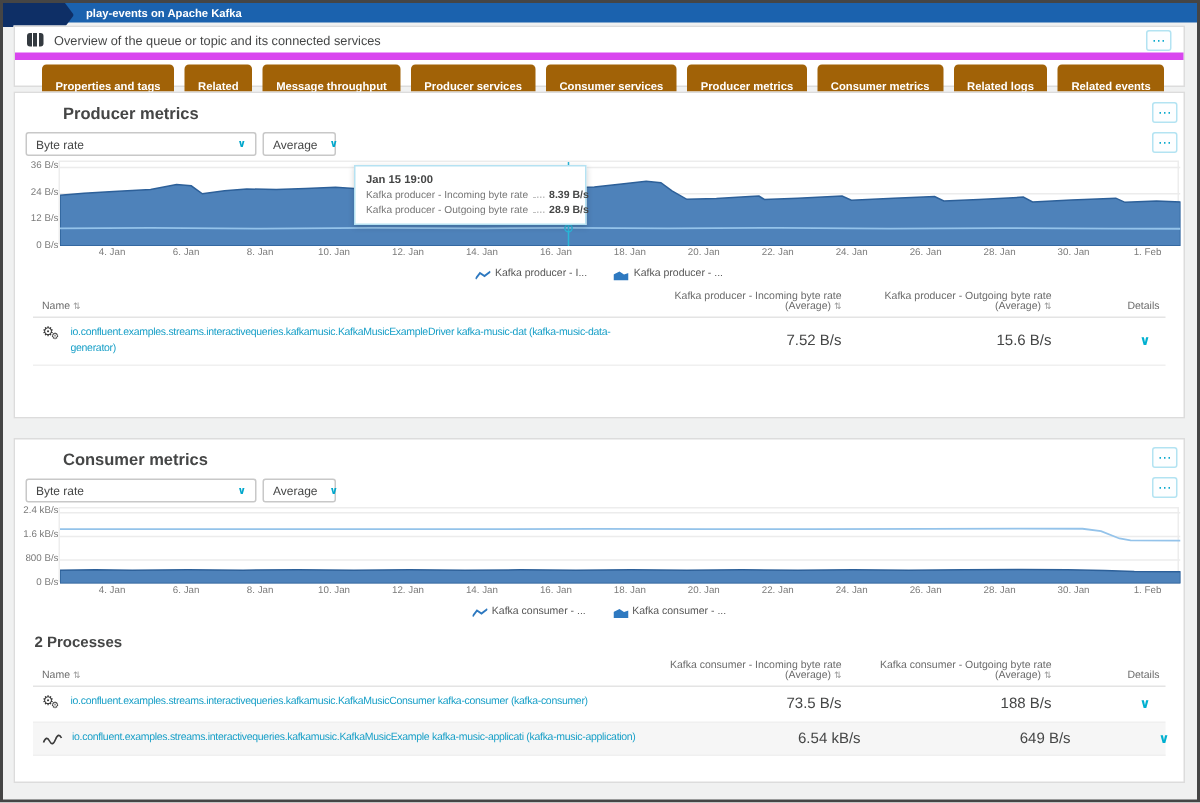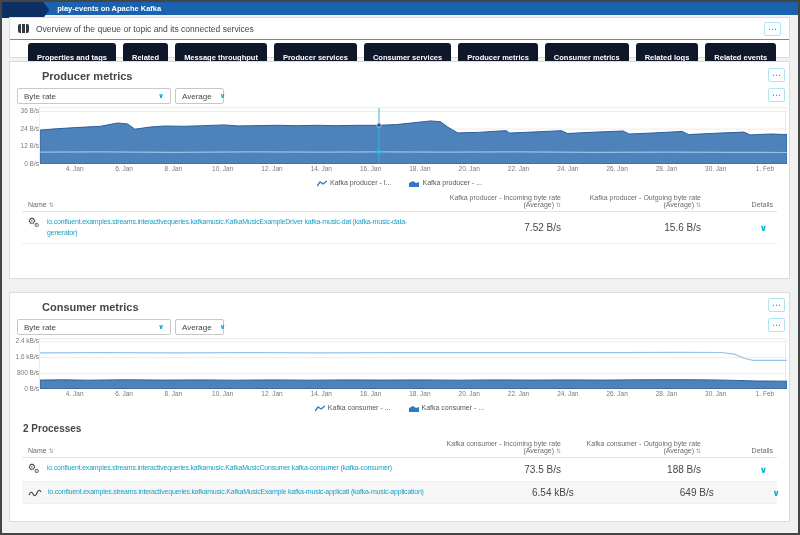--- a/index.html
+++ b/index.html
@@ -12,32 +12,32 @@
   .bc-crumb { background:#0e2f66; color:#fff; font-size:7.5px; line-height:13px; padding:16px 13px 0 8px;
     clip-path:polygon(0 0,calc(100% - 6px) 0,100% 50%,calc(100% - 6px) 100%,0 100%); cursor:pointer; }
   .bc-current { color:#fff; font-size:7.5px; line-height:13px; padding-left:8px; font-weight:bold; }
 
   .card { background:#fff; border:1px solid #dcdcdc; margin-left:7px; width:781px; position:relative; }
   .card-a { margin-top:2px; height:41px; }
   .card-b { margin-top:3px; height:218px; }
   .card-c { margin-top:13px; height:230px; }
 
   
-  .ov-row { height:22px; display:flex; align-items:center; padding:0 8px; border-bottom:1px solid #d946ef; }
+  .ov-row { height:22px; display:flex; align-items:center; padding:0 8px; border-bottom:5px solid #d946ef; }
   .ov-icon { width:11px; height:9px; border-radius:2px; margin-right:7px;
     background:linear-gradient(90deg,#343a40 0 3px,#fff 3px 4px,#343a40 4px 7px,#fff 7px 8px,#343a40 8px 11px); }
   .ov-text { font-size:8.5px; }
   .dots-btn { width:17px; height:14px; border:1px solid #b3e3f2; border-radius:2px; background:#fdfeff;
     color:#00a7cc; font-size:9px; line-height:12px; text-align:center; cursor:pointer; }
   .ov-row .dots-btn { margin-left:auto; }
   .dots-abs { position:absolute; right:4px; }
 
   
   .btn-row { display:flex; gap:7px; padding:3px 0 0 18px; }
-  .nav-btn { background:#0f172a; color:#fff; font-size:7.5px; font-weight:bold; border:none; border-radius:3px;
+  .nav-btn { background:#a16207; color:#fff; font-size:7.5px; font-weight:bold; border:none; border-radius:3px;
     height:29px; padding:0 9px; cursor:pointer; white-space:nowrap; }
 
   .sec-title { font-size:11px; font-weight:bold; padding:8px 0 0 32px; }
   .sel-row { display:flex; gap:4px; margin:6px 0 3px 7px; }
   .select { height:16px; border:1px solid #c8c8c8; border-radius:2px; background:#fff; display:flex;
     align-items:center; font-size:8px; padding:0 6px; cursor:pointer; }
   .select .lbl { flex:1; }
   .sel-arr { color:#00a7cc; font-size:7px; font-weight:bold; margin-left:8px; }
   .sel-metric { width:154px; }
   .sel-agg { width:49px; }
@@ -135,21 +135,33 @@
         <div class="plot" style="left: 29px; width: 747px; height: 56px;"><svg width="747" height="56">
             <line x1="0" y1="3.6" x2="747" y2="3.6" stroke="#ececec" stroke-width="1"></line>
             <line x1="0" y1="21.1" x2="747" y2="21.1" stroke="#ececec" stroke-width="1"></line>
             <line x1="0" y1="38.5" x2="747" y2="38.5" stroke="#ececec" stroke-width="1"></line>
             <line x1="0" y1="56.0" x2="747" y2="56.0" stroke="#ececec" stroke-width="1"></line>
             <path d="M0.0 56 L0.0,22.1 L16.0,20.8 L35.7,19.6 L60.4,18.3 L77.7,15.0 L87.5,15.9 L94.9,21.2 L109.7,19.1 L124.5,18.0 L144.2,18.3 L163.9,17.7 L183.7,16.9 L198.5,17.9 L218.2,17.6 L237.9,17.3 L257.6,17.7 L277.4,17.3 L297.1,17.7 L316.8,17.3 L339.0,17.3 L356.2,16.6 L376.0,14.5 L390.8,12.9 L400.6,13.8 L408.0,19.3 L417.9,24.9 L437.6,24.4 L459.8,23.0 L466.0,22.7 L469.6,25.0 L491.8,24.1 L521.4,22.7 L527.6,25.5 L555.9,24.1 L583.1,23.0 L589.2,26.0 L612.6,25.0 L642.2,23.4 L648.4,26.6 L674.3,25.3 L703.9,24.1 L710.0,26.9 L731.0,26.0 L747.0,26.6 L747.0 56 Z" fill="#4e82ba" stroke="#2d6099" stroke-width="1"></path>
             <polyline points="0.0,44.2 60.4,43.9 134.4,44.4 208.3,43.9 282.3,44.2 339.0,43.9 405.5,44.2 479.5,43.9 553.5,44.4 627.4,44.1 701.4,44.4 747.0,44.5" fill="none" stroke="#94c3ea" stroke-width="1.2"></polyline>
             <line x1="339.0" y1="0" x2="339.0" y2="56" stroke="#29b6d8" stroke-width="1"></line>
             <circle cx="339.0" cy="17.3" r="2.2" fill="#2d5f96" stroke="#fff" stroke-width="0.5"></circle>
             <circle cx="339.0" cy="44.1" r="2.4" fill="none" stroke="#29b6d8" stroke-width="1"></circle>
-          </svg></div>
+          </svg><div class="tooltip">
+        <div class="tt-title">Jan 15 19:00</div>
+        <div class="tt-row">
+          <span class="tt-label">Kafka producer - Incoming byte rate</span>
+          <span class="tt-dots"></span>
+          <span class="tt-val">8.39 B/s</span>
+        </div>
+        <div class="tt-row">
+          <span class="tt-label">Kafka producer - Outgoing byte rate</span>
+          <span class="tt-dots"></span>
+          <span class="tt-val">28.9 B/s</span>
+        </div>
+      </div></div>
 
     <span class="ylab" style="width: 26px; top: 0.136364px; right: 750px;">36 B/s</span>
         <span class="ylab" style="width: 26px; top: 17.5909px; right: 750px;">24 B/s</span>
         <span class="ylab" style="width: 26px; top: 35.0455px; right: 750px;">12 B/s</span>
         <span class="ylab" style="width: 26px; top: 52.5px; right: 750px;">0 B/s</span>
         <div class="xlabs" style="left: 29px; top: 58px; width: 747px; height: 12px;">
           <span class="xlab" style="left: 35.7px;">4. Jan</span>
           <span class="xlab" style="left: 85.1px;">6. Jan</span>
           <span class="xlab" style="left: 134.4px;">8. Jan</span>
           <span class="xlab" style="left: 183.7px;">10. Jan</span>

